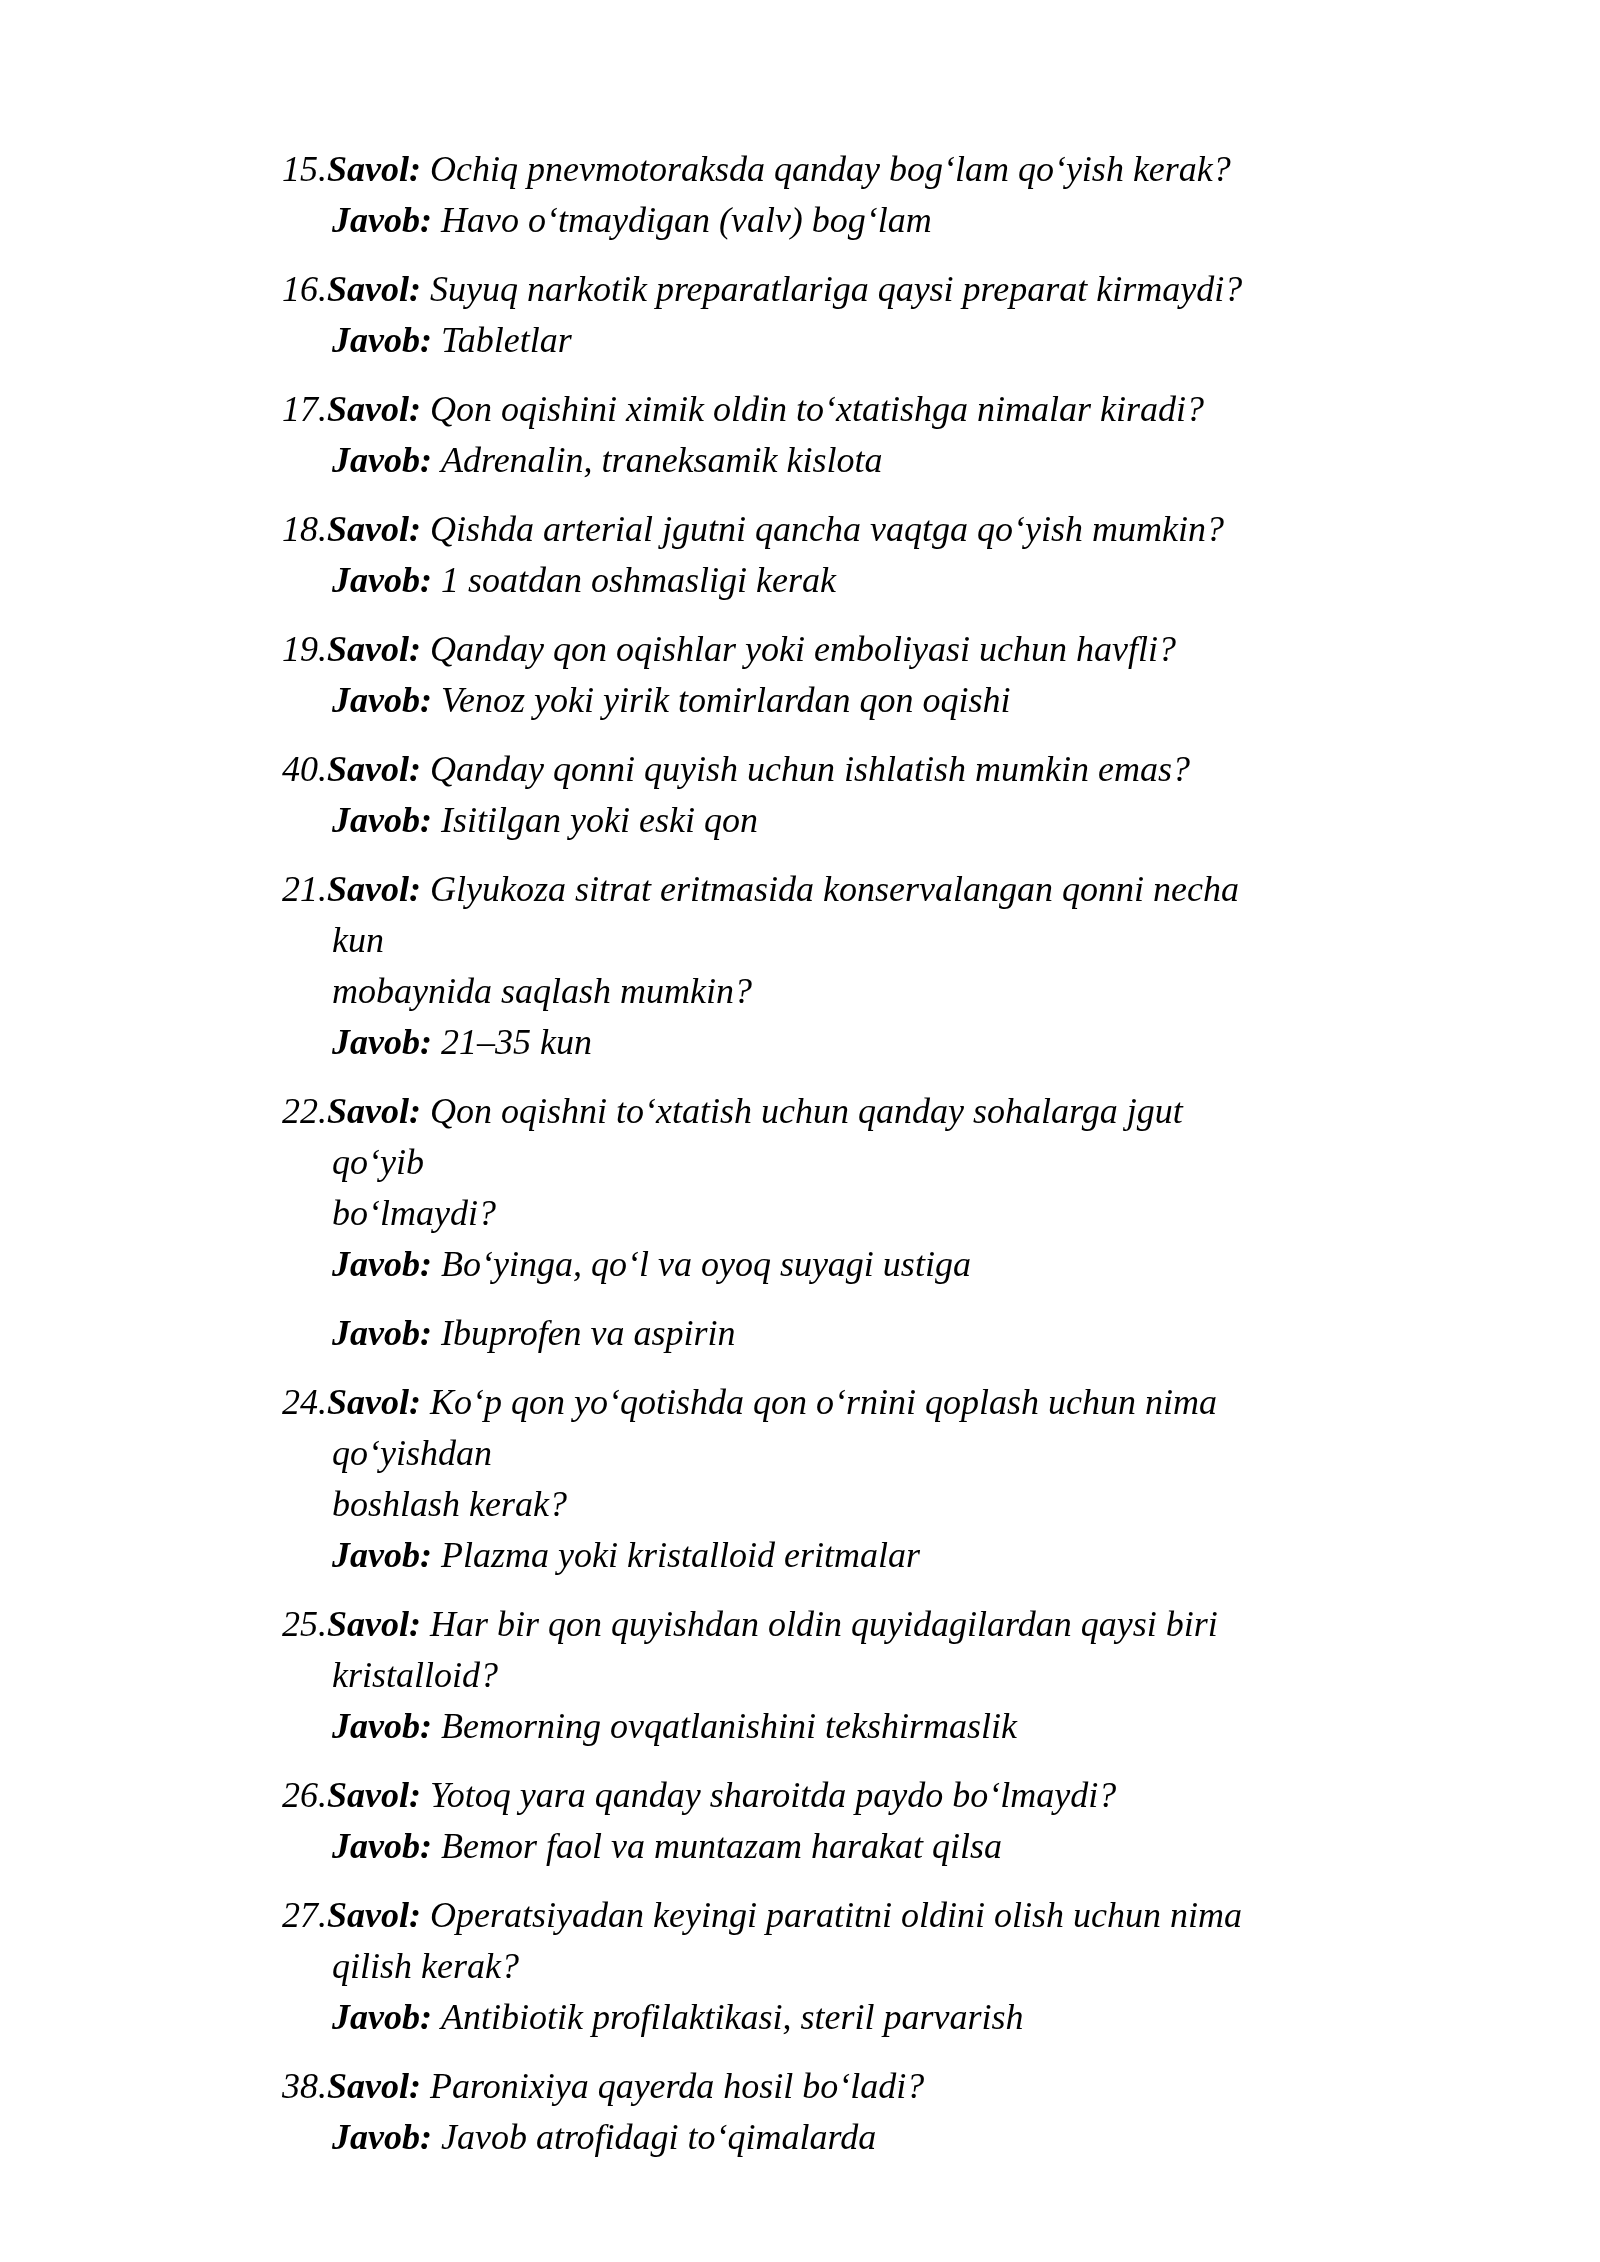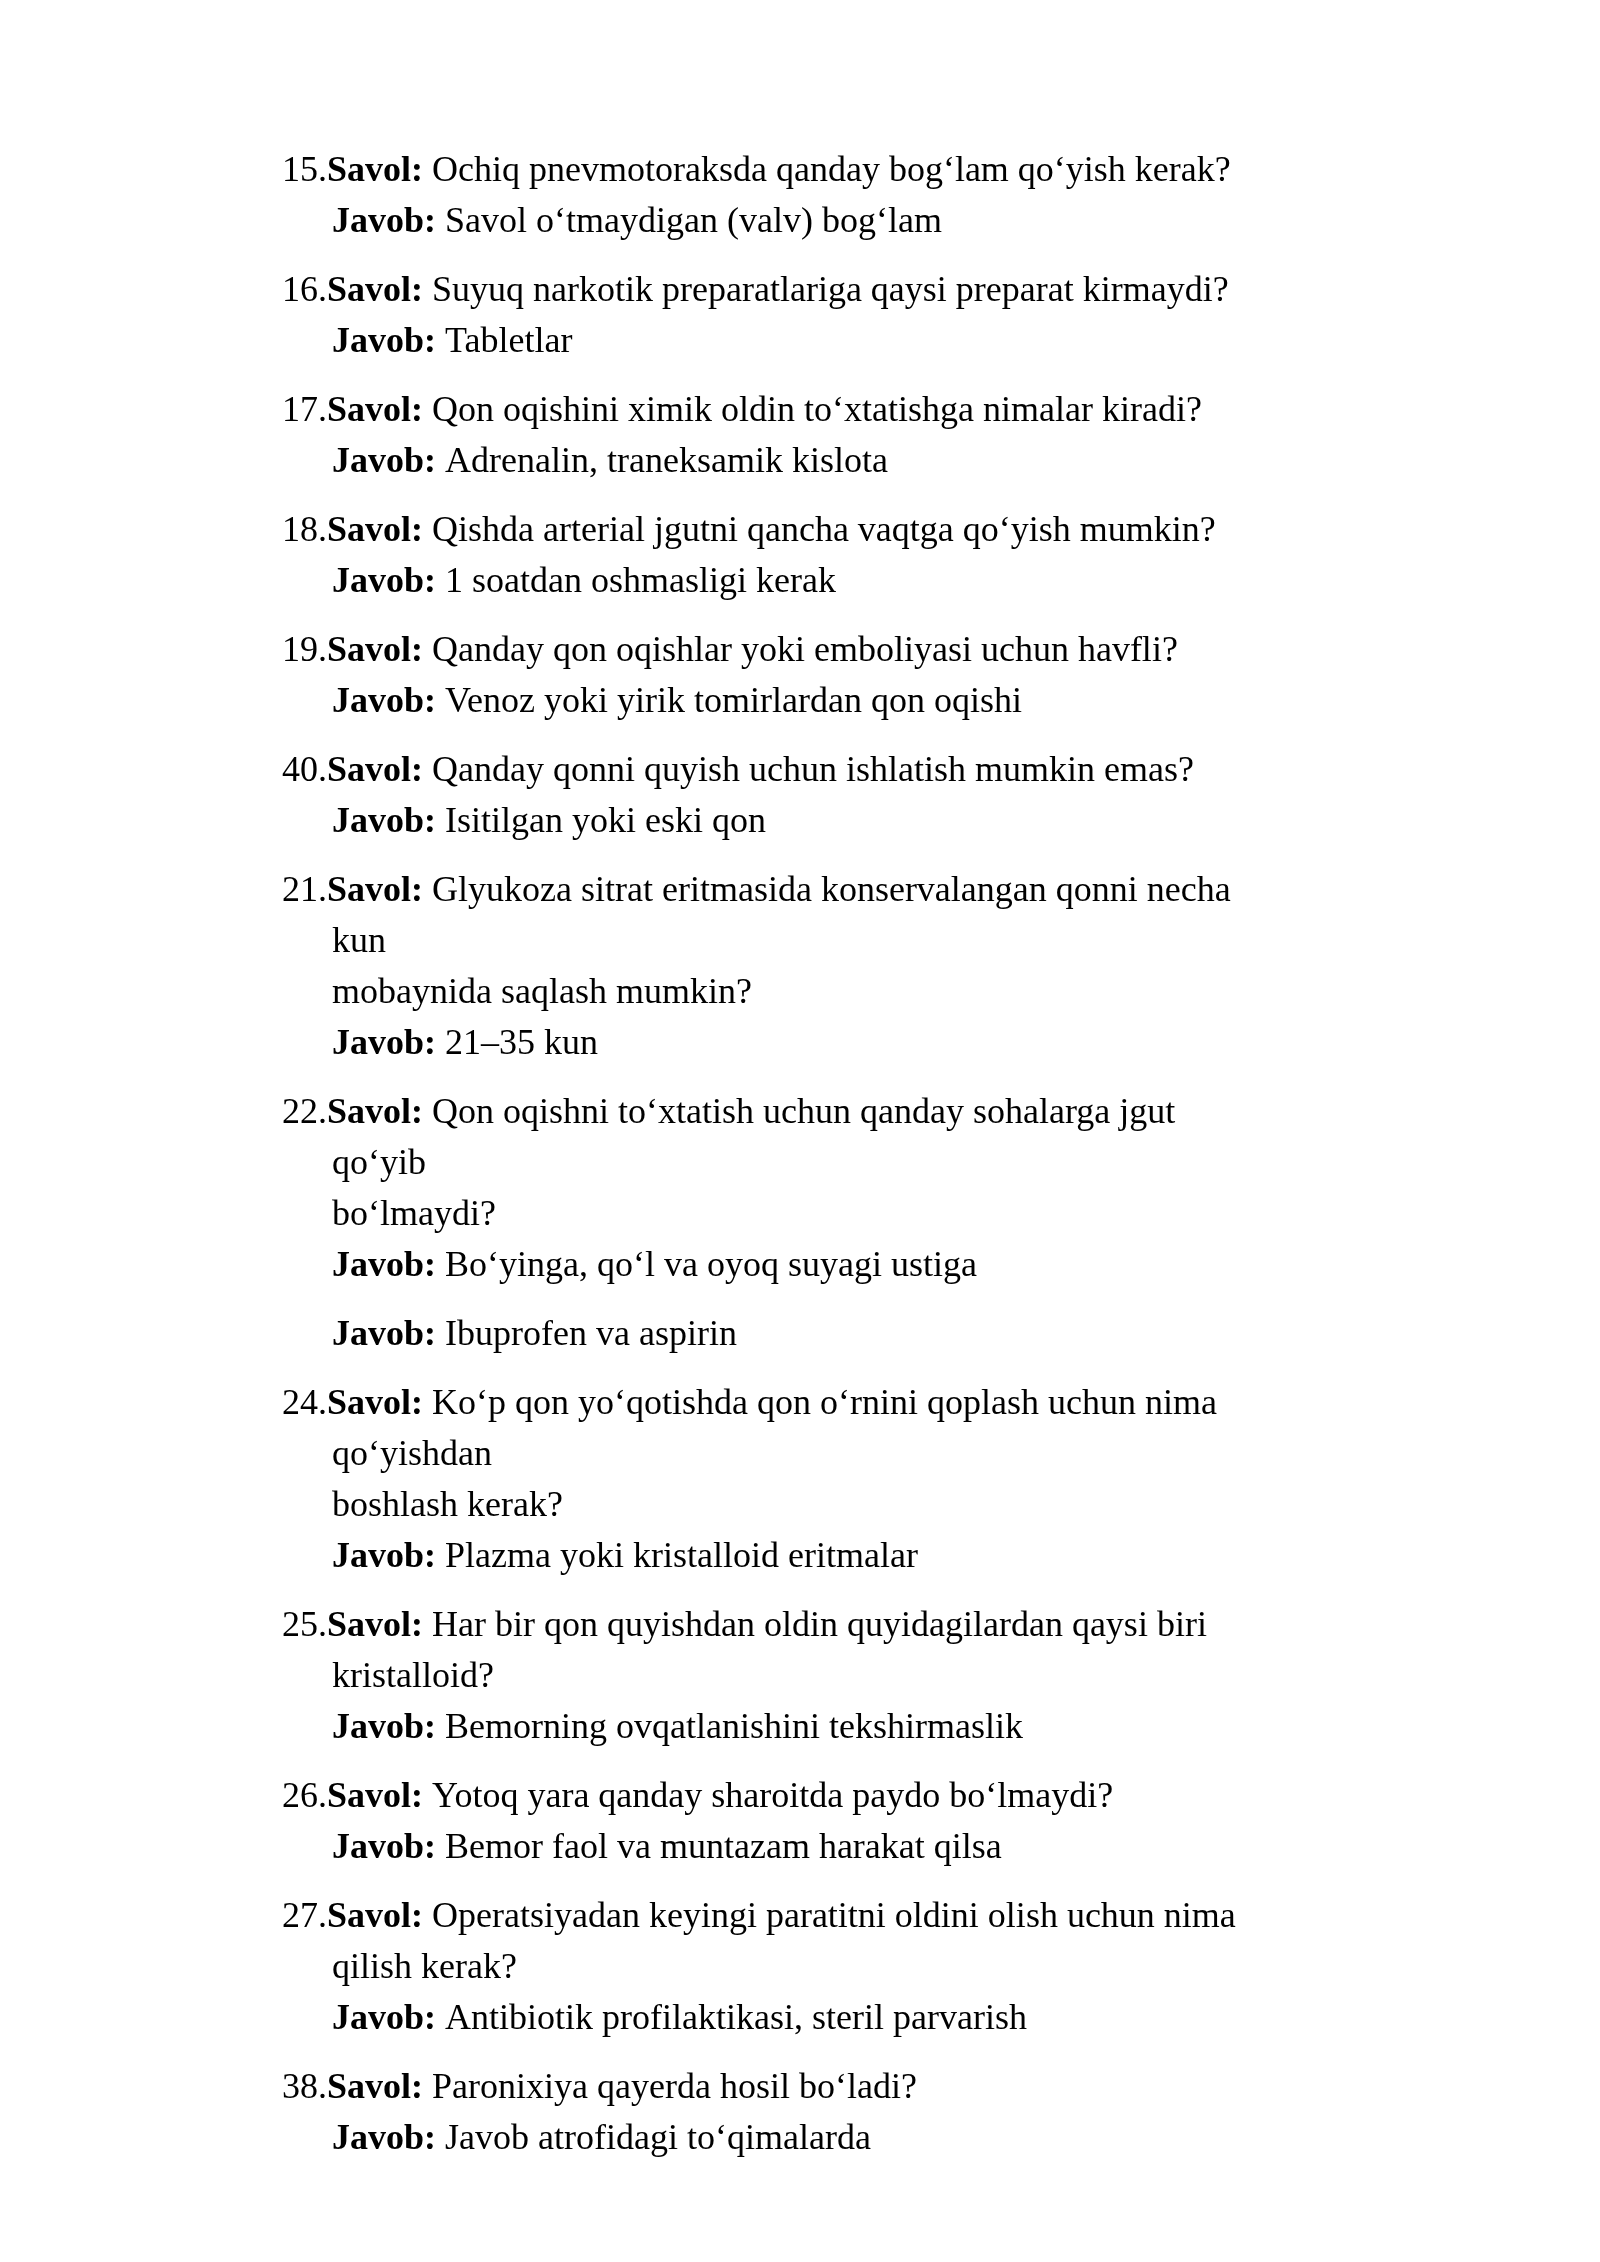--- a/index.html
+++ b/index.html
@@ -13,20 +13,21 @@
     font-family: "Liberation Serif", "DejaVu Serif", serif;
     font-size: 36px;
     line-height: 51px;
     color: #000000;
     overflow: hidden;
   }
   .content {
     padding: 144px 10px 0 282px;
     box-sizing: border-box;
     width: 1284px;
+    font-style: italic;
   }
   .item {
     margin-bottom: 18px;
   }
   .qline {
     padding-left: 50px;
     text-indent: -50px;
   }
   .aline {
     padding-left: 50px;
@@ -42,21 +43,21 @@
     margin-left: 9px;
   }
 </style>
 </head>
 <body>
 
 <div class="content">
 
   <div class="item">
     <div class="qline"><span class="num">15.</span><span class="label">Savol:</span><span class="qtext">Ochiq pnevmotoraksda qanday bog‘lam qo‘yish kerak?</span></div>
-    <div class="aline"><span class="label">Javob:</span><span class="atext">Savol o‘tmaydigan (valv) bog‘lam</span></div>
+    <div class="aline"><span class="label">Javob:</span><span class="atext">Havo o‘tmaydigan (valv) bog‘lam</span></div>
   </div>
 
   <div class="item">
     <div class="qline"><span class="num">16.</span><span class="label">Savol:</span><span class="qtext">Suyuq narkotik preparatlariga qaysi preparat kirmaydi?</span></div>
     <div class="aline"><span class="label">Javob:</span><span class="atext">Tabletlar</span></div>
   </div>
 
   <div class="item">
     <div class="qline"><span class="num">17.</span><span class="label">Savol:</span><span class="qtext">Qon oqishini ximik oldin to‘xtatishga nimalar kiradi?</span></div>
     <div class="aline"><span class="label">Javob:</span><span class="atext">Adrenalin, traneksamik kislota</span></div>

